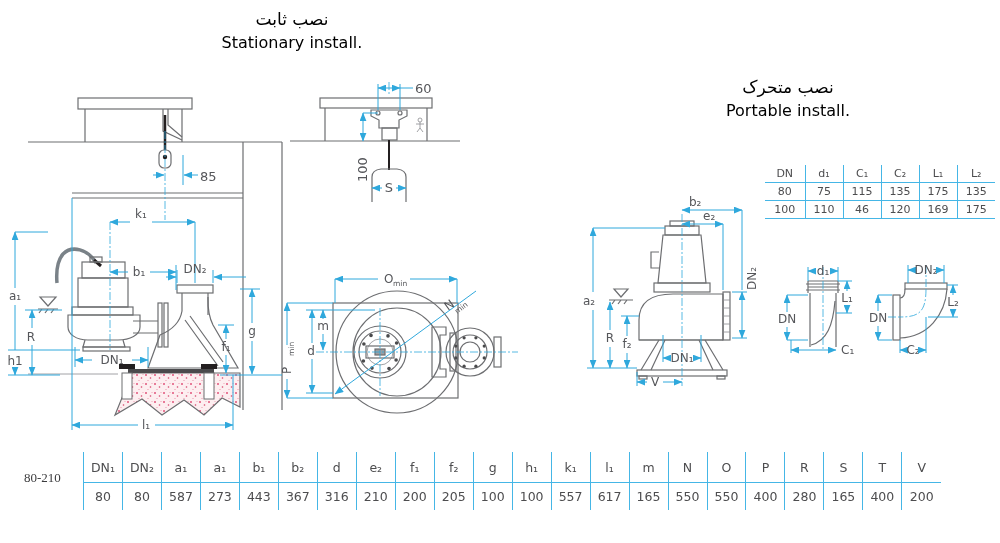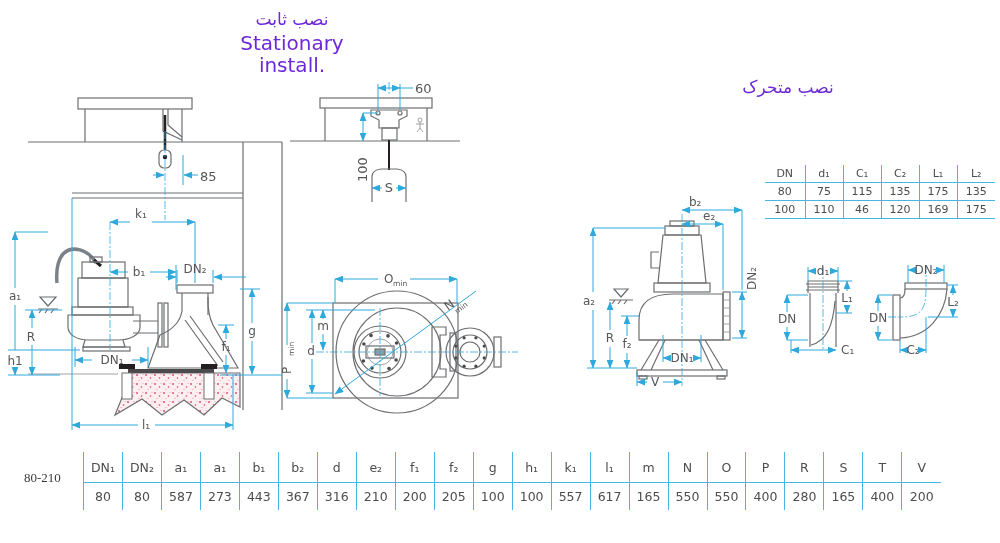--- a/index.html
+++ b/index.html
@@ -1,20 +1,20 @@
 <!DOCTYPE html>
 <html><head>
 <meta charset="utf-8">
 <style>
   html,body{margin:0;padding:0;background:#fff;}
   body{font-family:"DejaVu Sans","Liberation Sans",sans-serif;color:#4d4d4f;}
   .stage{position:relative;width:1000px;height:543px;background:#fff;overflow:hidden;}
-  .hdr{position:absolute;text-align:center;color:#6d28d9;}
+  .hdr{position:absolute;text-align:center;color:#000000;}
   .hdr .fa{font-size:17px;line-height:26px;direction:rtl;}
-  .hdr .en{font-size:20px;line-height:22px;}
+  .hdr .en{font-size:16px;line-height:22px;}
   .panel{position:absolute;}
   
   .g{stroke:#6d6e71;fill:none;stroke-width:1.2;}
   .gthin{stroke:#8a8c8f;fill:none;stroke-width:.8;}
   .blk{stroke:#231f20;fill:none;}
   .dim{stroke:#2fa8dc;fill:none;stroke-width:1;}
   .cl{stroke:#2fa8dc;fill:none;stroke-width:.8;stroke-dasharray:8 2 2 2;}
   .dlb{font-size:12px;fill:#55565a;}
   .num{font-size:13px;fill:#55565a;}
   .sub{font-size:7.5px;fill:#55565a;}
@@ -52,20 +52,21 @@
       </pattern>
     </defs>
   </svg>
 
   <div class="hdr" style="left:212px;top:6px;width:160px;">
     <div class="fa" dir="rtl">نصب ثابت</div>
     <div class="en">Stationary install.</div>
   </div>
   <div class="hdr" style="left:708px;top:74px;width:160px;">
     <div class="fa" dir="rtl">نصب متحرک</div>
+    <div class="en">Portable install.</div>
   </div>
 
   <svg class="panel" style="left:0;top:85px" width="290" height="360" viewBox="0 0 290 360">
     <g class="g">
       <rect x="78" y="13" width="114" height="11"></rect>
       <path d="M85,24 V57 M182,24 V57"></path>
       <path d="M163,24 V46 L182,55 M168,24 V40 L182,52"></path>
       <path d="M28,57 H282 M243,57 V325 M282,57 V325"></path>
       <path d="M72,108 H243 M72,113 H243"></path>
       <path d="M28,289 H118" class="gthin"></path>

